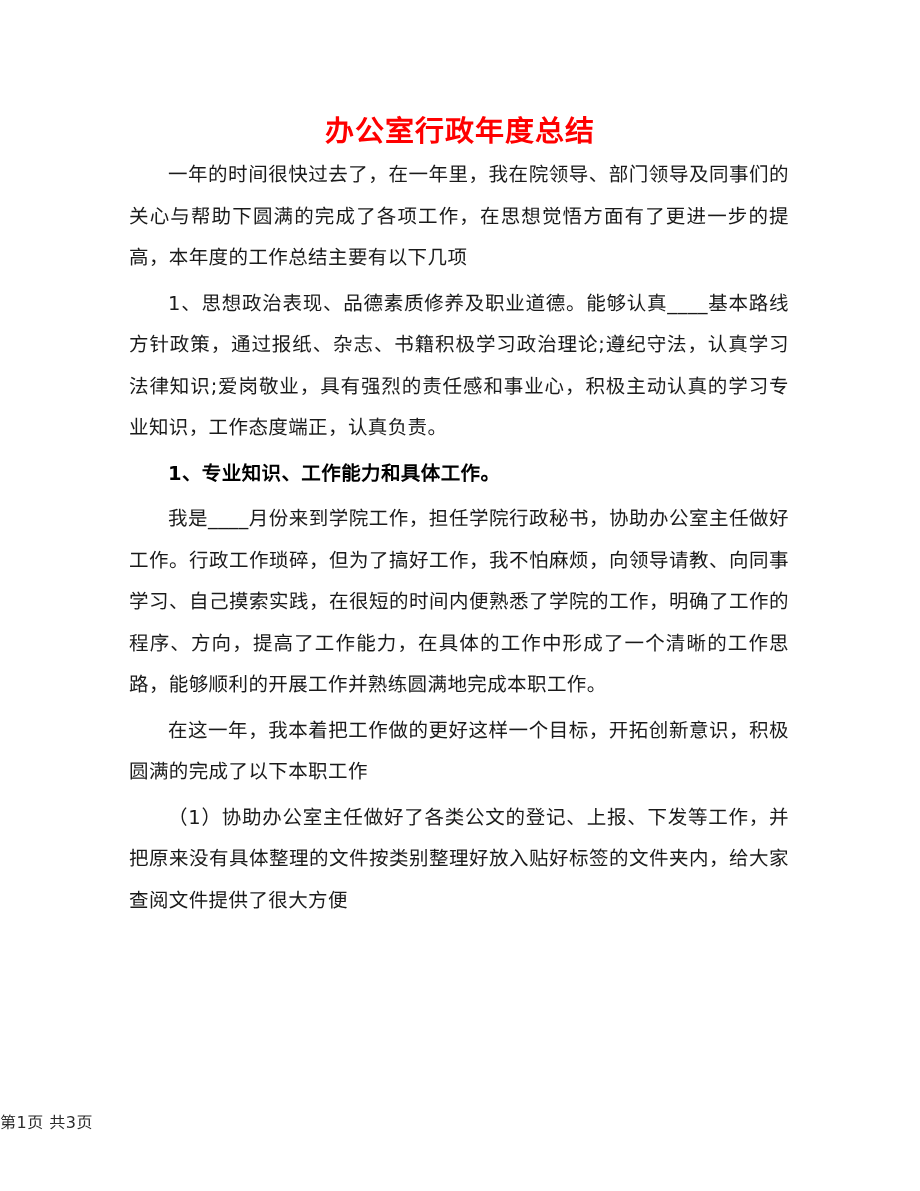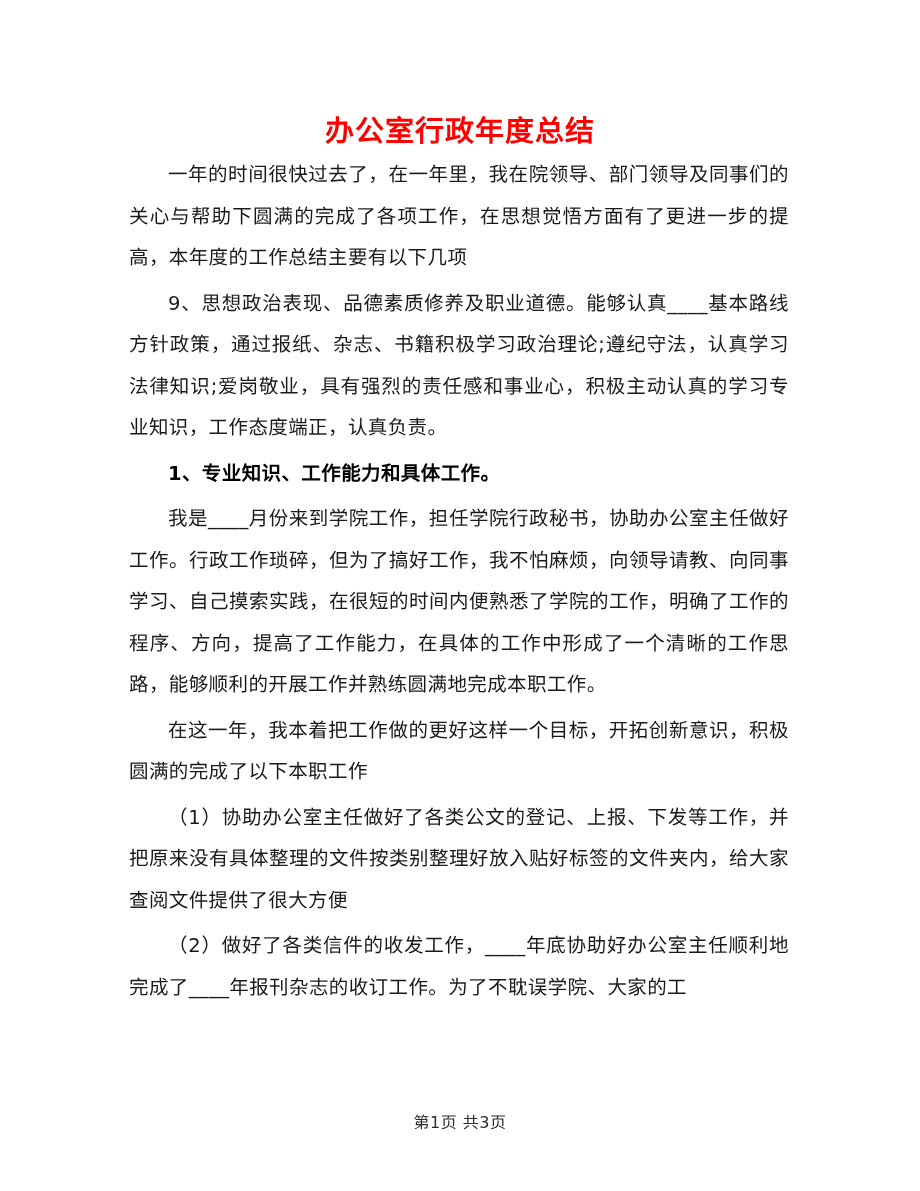--- a/index.html
+++ b/index.html
@@ -71,48 +71,46 @@
     font-weight: bold;
     color: #000000;
   }
 
   
   .page-footer {
     position: absolute;
     left: 0;
     top: 1112px;
     width: 920px;
-    text-align: center;
     font-size: 16px;
     line-height: 22px;
     color: #2b2b2b;
     letter-spacing: 0.5px;
     white-space: nowrap;
   }
 </style>
 </head>
 <body>
 
 <div class="page">
 
   <h1 class="doc-title">办公室行政年度总结</h1>
 
   <div class="body-block">
 
     <p class="para indent">一年的时间很快过去了，在一年里，我在院领导、部门领导及同事们的关心与帮助下圆满的完成了各项工作，在思想觉悟方面有了更进一步的提高，本年度的工作总结主要有以下几项</p>
 
-    <p class="para indent">9、思想政治表现、品德素质修养及职业道德。能够认真____基本路线方针政策，通过报纸、杂志、书籍积极学习政治理论;遵纪守法，认真学习法律知识;爱岗敬业，具有强烈的责任感和事业心，积极主动认真的学习专业知识，工作态度端正，认真负责。</p>
+    <p class="para indent">1、思想政治表现、品德素质修养及职业道德。能够认真____基本路线方针政策，通过报纸、杂志、书籍积极学习政治理论;遵纪守法，认真学习法律知识;爱岗敬业，具有强烈的责任感和事业心，积极主动认真的学习专业知识，工作态度端正，认真负责。</p>
 
     <p class="para indent bold">1、专业知识、工作能力和具体工作。</p>
 
     <p class="para indent">我是____月份来到学院工作，担任学院行政秘书，协助办公室主任做好工作。行政工作琐碎，但为了搞好工作，我不怕麻烦，向领导请教、向同事学习、自己摸索实践，在很短的时间内便熟悉了学院的工作，明确了工作的程序、方向，提高了工作能力，在具体的工作中形成了一个清晰的工作思路，能够顺利的开展工作并熟练圆满地完成本职工作。</p>
 
     <p class="para indent">在这一年，我本着把工作做的更好这样一个目标，开拓创新意识，积极圆满的完成了以下本职工作</p>
 
     <p class="para indent">（1）协助办公室主任做好了各类公文的登记、上报、下发等工作，并把原来没有具体整理的文件按类别整理好放入贴好标签的文件夹内，给大家查阅文件提供了很大方便</p>
 
-    <p class="para indent">（2）做好了各类信件的收发工作，____年底协助好办公室主任顺利地完成了____年报刊杂志的收订工作。为了不耽误学院、大家的工</p>
 
   </div>
 
   <div class="page-footer">第1页 共3页</div>
 
 </div>
 
 </body></html>

